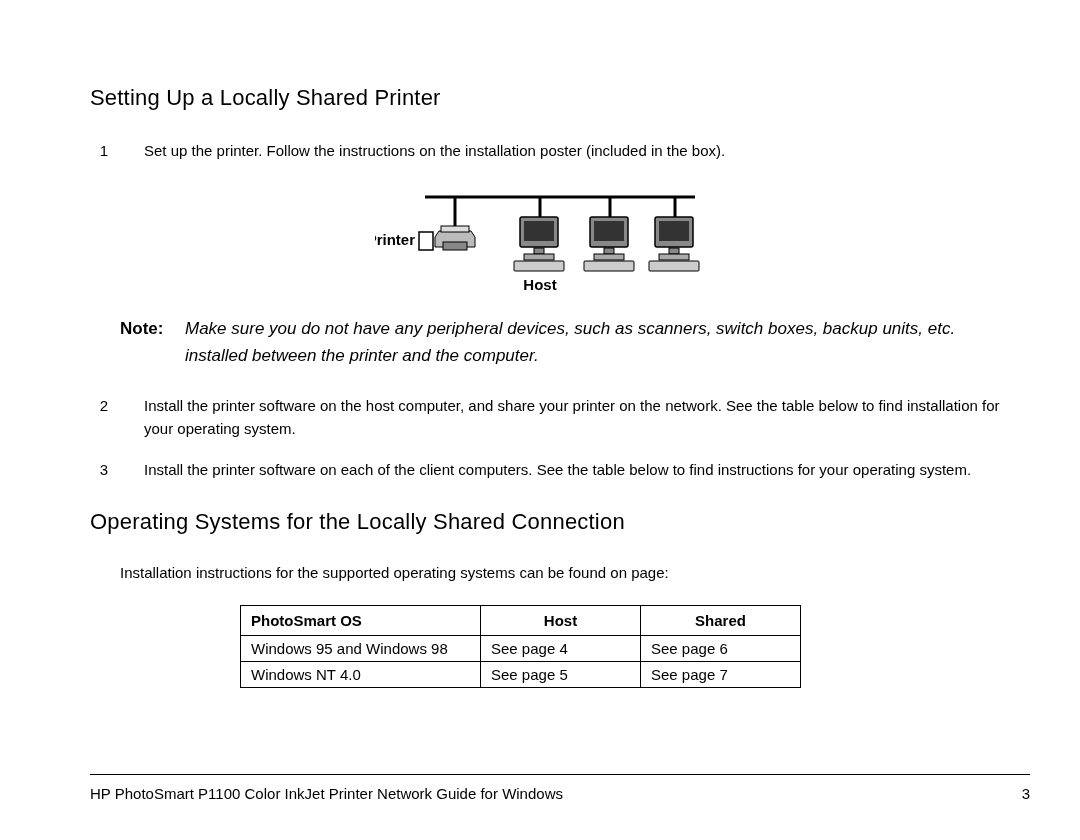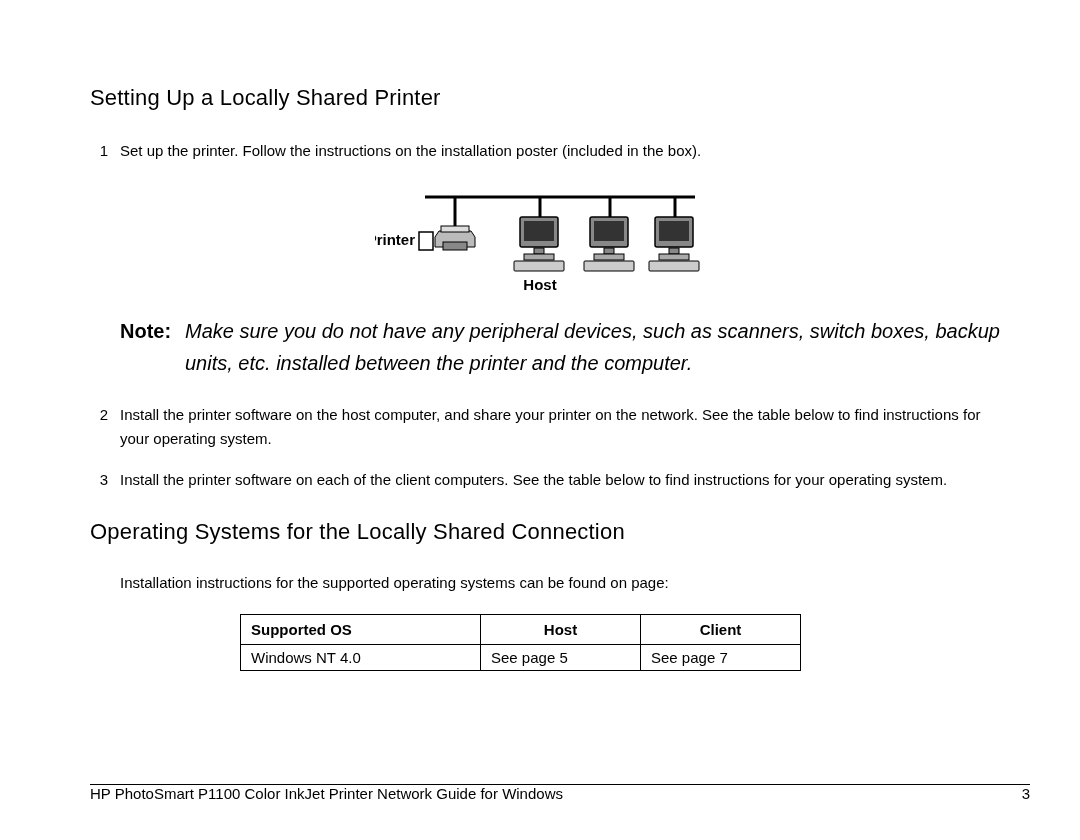--- a/index.html
+++ b/index.html
@@ -25,28 +25,29 @@
       margin-bottom: 12px;
     }
     .step-num {
       width: 30px;
       text-align: right;
       padding-right: 12px;
       flex-shrink: 0;
     }
     .step-text {
       flex: 1;
+      margin-left: 24px;
     }
     .diagram {
       display: block;
       margin: 25px auto 18px;
     }
     .note {
       display: flex;
-      font-size: 20px;
+      font-size: 17px;
       line-height: 1.6;
       margin-bottom: 24px;
       padding-left: 30px;
     }
     .note-label {
       font-weight: bold;
       width: 60px;
       flex-shrink: 0;
     }
     .note-text {
@@ -82,20 +83,21 @@
     th:first-child { text-align: left; }
     col.c1 { width: 240px; }
     col.c2 { width: 160px; }
     col.c3 { width: 160px; }
     .footer {
       position: absolute;
       bottom: 38px;
       left: 90px;
       right: 50px;
       border-top: 1px solid #000;
+      padding-top: 10px;
       font-size: 15px;
       display: flex;
       justify-content: space-between;
     }
   </style>
 </head>
 <body>
 
 <h2>Setting Up a Locally Shared Printer</h2>
 
@@ -145,43 +147,48 @@
   <text x="165" y="103" text-anchor="middle" font-size="15" font-family="sans-serif" font-weight="bold">Host</text>
 </svg>
 
 <div class="note">
   <div class="note-label">Note:</div>
   <div class="note-text">Make sure you do not have any peripheral devices, such as scanners, switch boxes, backup units, etc. installed between the printer and the computer.</div>
 </div>
 
 <div class="step step2">
   <div class="step-num">2</div>
-  <div class="step-text">Install the printer software on the host computer, and share your printer on the network. See the table below to find instructions for your operating system.</div>
+  <div class="step-text">Install the printer software on the host computer, and share your printer on the network. See the table below to find installation for your operating system.</div>
 </div>
 
 <div class="step step3">
   <div class="step-num">3</div>
   <div class="step-text">Install the printer software on each of the client computers. See the table below to find instructions for your operating system.</div>
 </div>
 
 <h2 class="second">Operating Systems for the Locally Shared Connection</h2>
 
 <div class="intro">Installation instructions for the supported operating systems can be found on page:</div>
 
 <table>
   <colgroup>
       <col class="c1">
       <col class="c2">
       <col class="c3">
     </colgroup>
   <tbody>
       <tr>
-    <th>Supported OS</th>
+    <th>PhotoSmart OS</th>
     <th>Host</th>
-    <th>Client</th>
+    <th>Shared</th>
+  </tr>
+  <tr>
+    <td>Windows 95 and Windows 98</td>
+    <td>See page 4</td>
+    <td>See page 6</td>
   </tr>
   <tr>
     <td>Windows NT 4.0</td>
     <td>See page 5</td>
     <td>See page 7</td>
   </tr>
 </tbody>
   </table>
 
 <div class="footer">

